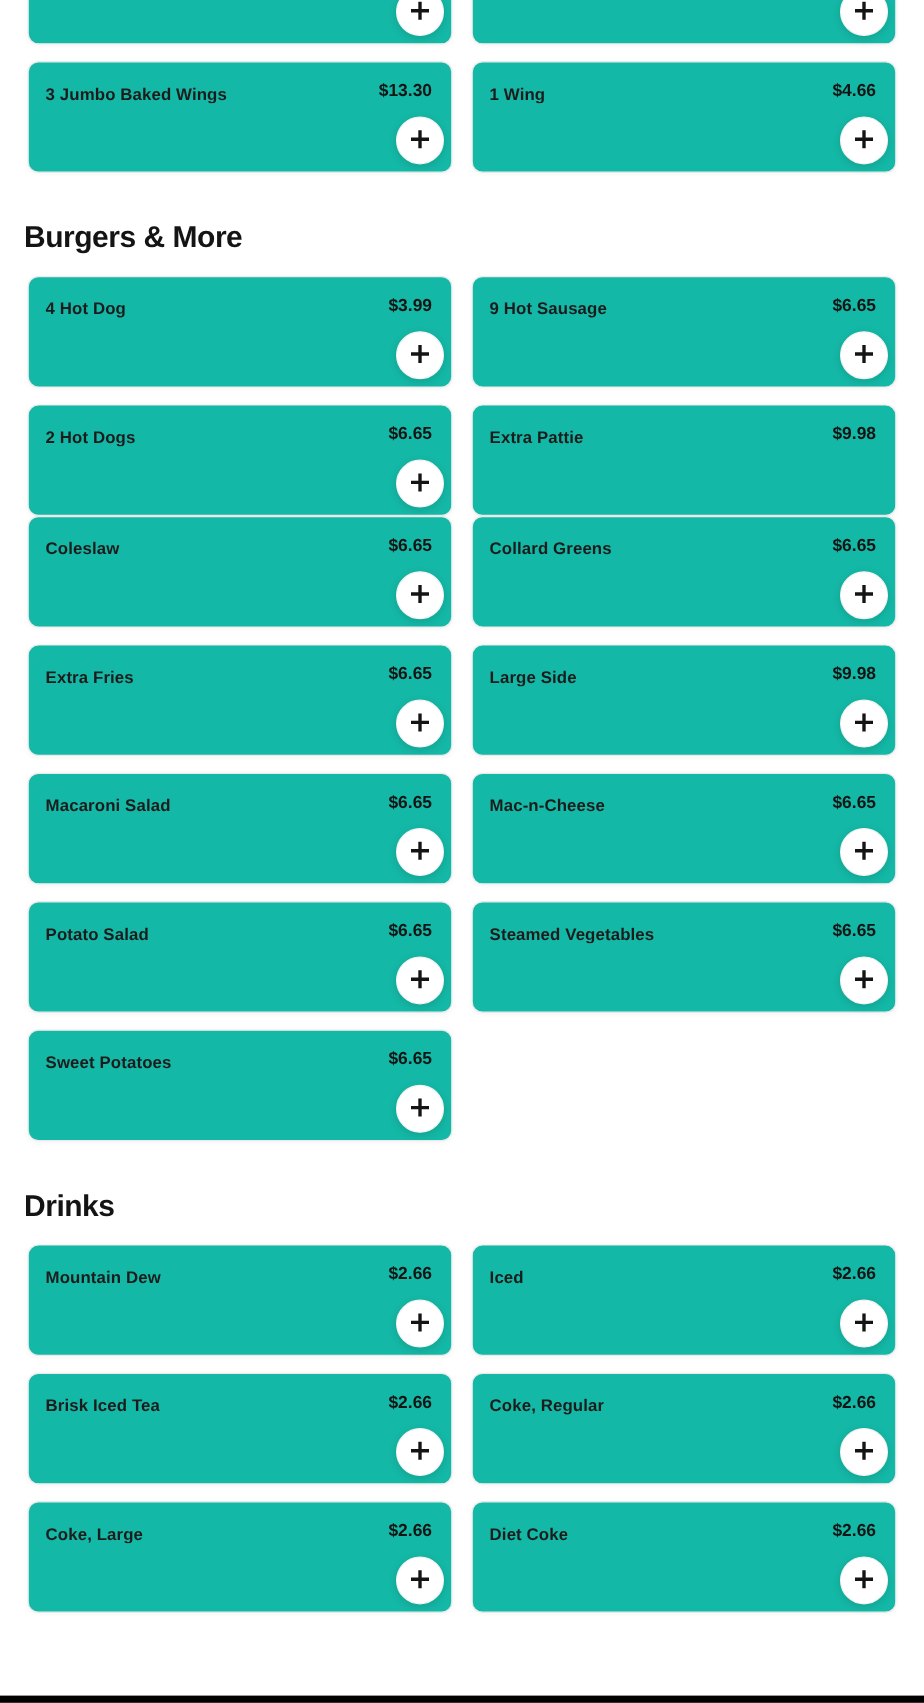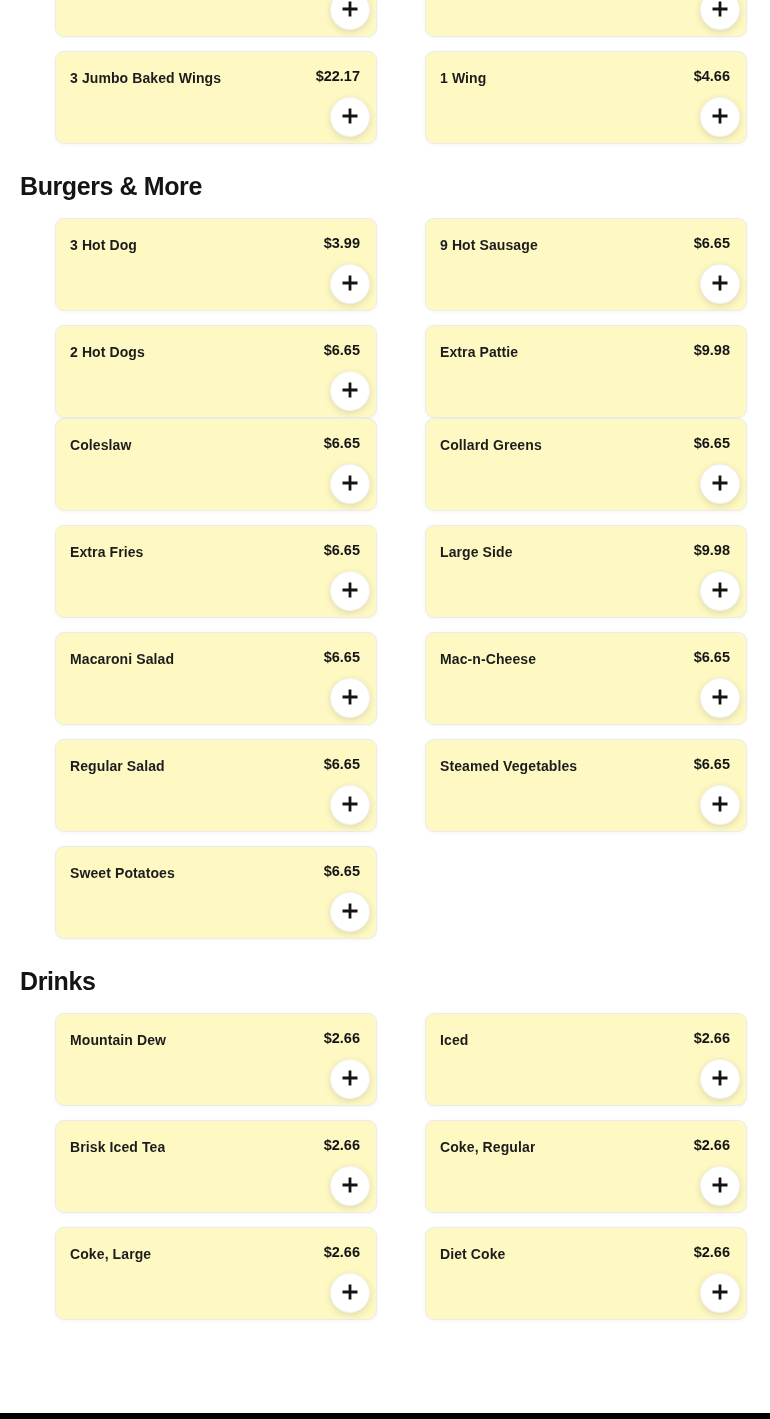--- a/index.html
+++ b/index.html
@@ -16,40 +16,39 @@
     width: 770px;
     padding: 0 23px;
     margin-top: -56px; 
   }
   .section { width: 100%; }
   .section-title {
     font-size: 25px;
     font-weight: 700;
     letter-spacing: -0.4px;
     color: #141414;
-    margin: 28px 0 18px -3px;
+    margin: 40px 0 18px -3px;
     line-height: 28px;
   }
   .section:first-child .section-grid { margin-top: 0; }
   .section-grid {
     display: grid;
     grid-template-columns: 1fr 1fr;
     column-gap: 16px;
     row-gap: 14px;
   }
   .card {
     position: relative;
     height: 93px;
-    background: #fef9c3;
+    background: #14b8a6;
     border: 1px solid #ebebeb;
     border-radius: 9px;
     box-shadow: 0 1px 4px rgba(0,0,0,0.04);
     padding: 16px 16px 0 14px;
     cursor: pointer;
-    margin-left: 32px;
   }
   .card-top {
     display: flex;
     justify-content: space-between;
     align-items: flex-start;
   }
   .card-name {
     font-size: 14px;
     font-weight: 600;
     letter-spacing: 0.1px;
@@ -117,21 +116,21 @@
         <svg width="20" height="20" viewBox="0 0 20 20">
           <path d="M10 2.5 V17.5 M2.5 10 H17.5" stroke="#141414" stroke-width="2.8" stroke-linecap="butt" fill="none"></path>
         </svg>
       </span>
     </button>
   </div>
 
   <div class="card">
     <div class="card-top">
       <span class="card-name">3 Jumbo Baked Wings</span>
-      <span class="card-price">$22.17</span>
+      <span class="card-price">$13.30</span>
     </div>
     <button class="add-btn">
       <span class="plus-icon">
         <svg width="20" height="20" viewBox="0 0 20 20">
           <path d="M10 2.5 V17.5 M2.5 10 H17.5" stroke="#141414" stroke-width="2.8" stroke-linecap="butt" fill="none"></path>
         </svg>
       </span>
     </button>
   </div>
 
@@ -149,21 +148,21 @@
     </button>
   </div>
 </div>
   </div>
 
   <div class="section">
     <h2 class="section-title">Burgers &amp; More</h2>
     <div class="section-grid">
   <div class="card">
     <div class="card-top">
-      <span class="card-name">3 Hot Dog</span>
+      <span class="card-name">4 Hot Dog</span>
       <span class="card-price">$3.99</span>
     </div>
     <button class="add-btn">
       <span class="plus-icon">
         <svg width="20" height="20" viewBox="0 0 20 20">
           <path d="M10 2.5 V17.5 M2.5 10 H17.5" stroke="#141414" stroke-width="2.8" stroke-linecap="butt" fill="none"></path>
         </svg>
       </span>
     </button>
   </div>
@@ -287,21 +286,21 @@
       <span class="plus-icon">
         <svg width="20" height="20" viewBox="0 0 20 20">
           <path d="M10 2.5 V17.5 M2.5 10 H17.5" stroke="#141414" stroke-width="2.8" stroke-linecap="butt" fill="none"></path>
         </svg>
       </span>
     </button>
   </div>
 
   <div class="card">
     <div class="card-top">
-      <span class="card-name">Regular Salad</span>
+      <span class="card-name">Potato Salad</span>
       <span class="card-price">$6.65</span>
     </div>
     <button class="add-btn">
       <span class="plus-icon">
         <svg width="20" height="20" viewBox="0 0 20 20">
           <path d="M10 2.5 V17.5 M2.5 10 H17.5" stroke="#141414" stroke-width="2.8" stroke-linecap="butt" fill="none"></path>
         </svg>
       </span>
     </button>
   </div>

